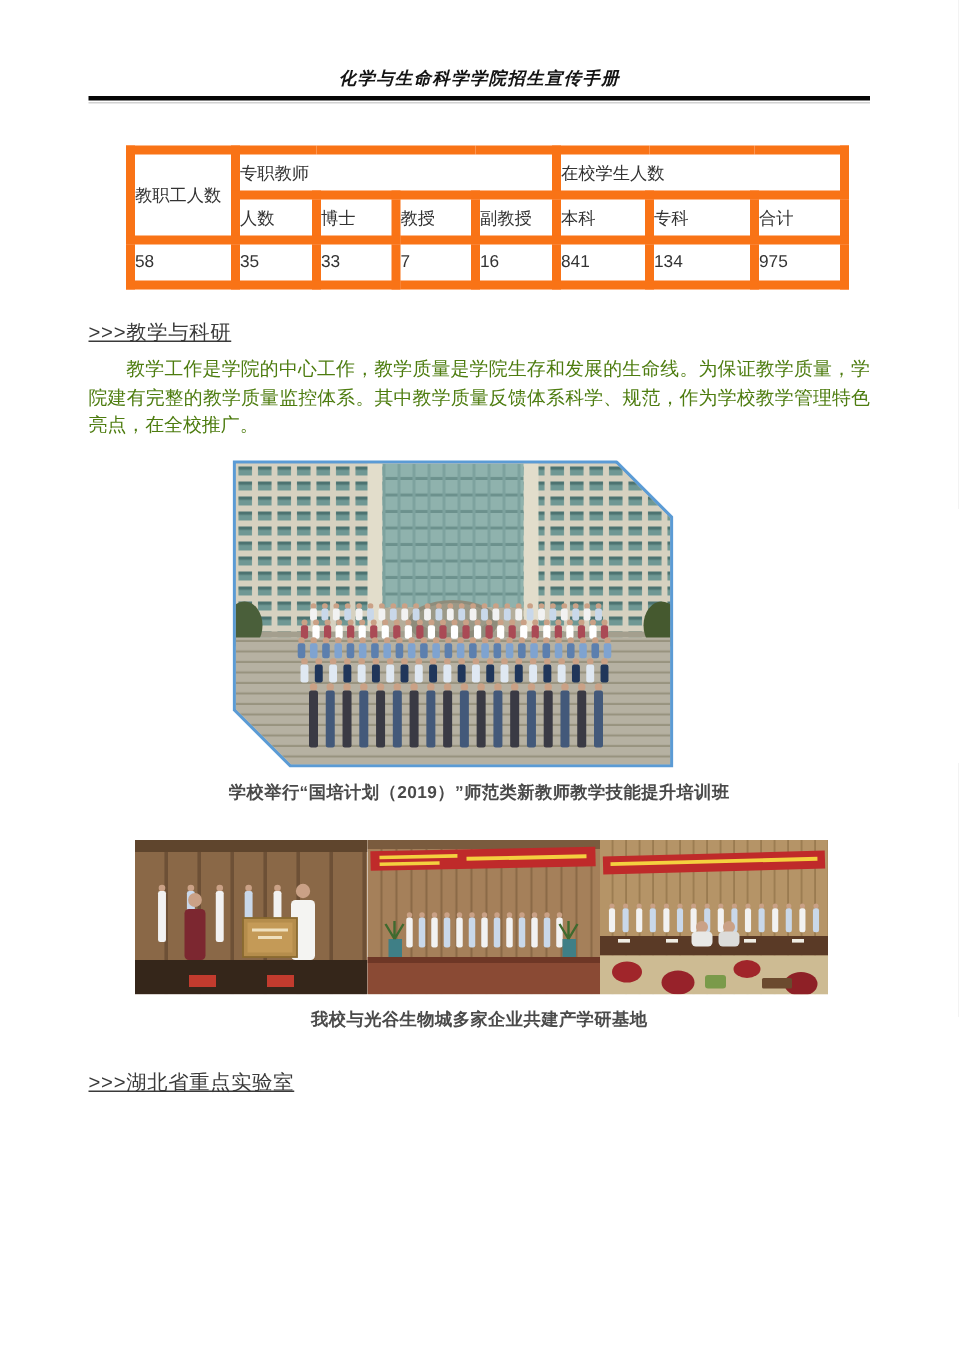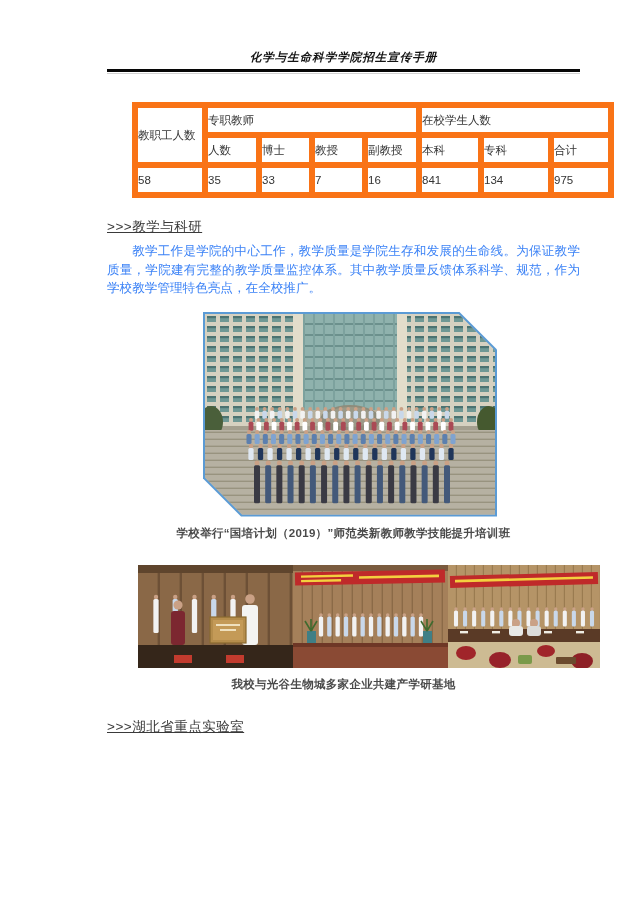--- a/index.html
+++ b/index.html
@@ -2,21 +2,21 @@
 <html><head>
 <meta charset="utf-8">
 <style>
   html,body{margin:0;padding:0;background:#e9e9e9;}
   .page{
     width:639px;height:905px;margin:0 auto;background:#ffffff;
     position:relative;overflow:hidden;
     font-family:"Liberation Sans","DejaVu Sans",sans-serif;
     color:#3d3d3d;
   }
-  .content{padding:9px 59px;margin-left:48px;}
+  .content{padding:4px 59px;}
   
   .header-title{
     padding-top:40px;text-align:center;
     font-family:"DejaVu Serif","Liberation Serif",serif;
     font-style:italic;font-weight:bold;
     font-size:11.5px;color:#141414;letter-spacing:1px;line-height:16px;
   }
   .header-rule{height:3px;background:#060606;margin-top:4px;}
   .header-rule-sub{height:1px;background:#d2d2d2;margin-top:1px;}
   
@@ -24,21 +24,21 @@
     border-collapse:collapse;margin:28px 0 0 25px;width:476px;
     font-size:11.5px;color:#333;table-layout:fixed;
     border:2px solid #1a1a1a;
   }
   table.stats td{border:6px solid #f97316;text-align:left;height:24px;padding:0;}
   
   .sec-heading{margin-top:20px;font-size:13.5px;color:#3a3a3a;letter-spacing:0.5px;text-decoration:underline;}
   .sec-heading.second{margin-top:26px;}
   p.body-par{
     margin:6px 0 0 0;text-indent:2em;text-align:justify;
-    font-size:12.6px;line-height:18.5px;color:#3b82f6;
+    font-size:12.6px;line-height:18.5px;color:#4d7c0f;
   }
   
   .photo1-frame{
     position:relative;margin:14px 0 0 96px;width:294px;height:205px;
     background:#5b9bd5;
     -webkit-clip-path:polygon(0 0,256px 0,100% 38px,100% 100%,38px 100%,0 167px);
     clip-path:polygon(0 0,256px 0,100% 38px,100% 100%,38px 100%,0 167px);
   }
   .photo1-inner{
     position:absolute;left:2px;top:2px;right:2px;bottom:2px;overflow:hidden;

